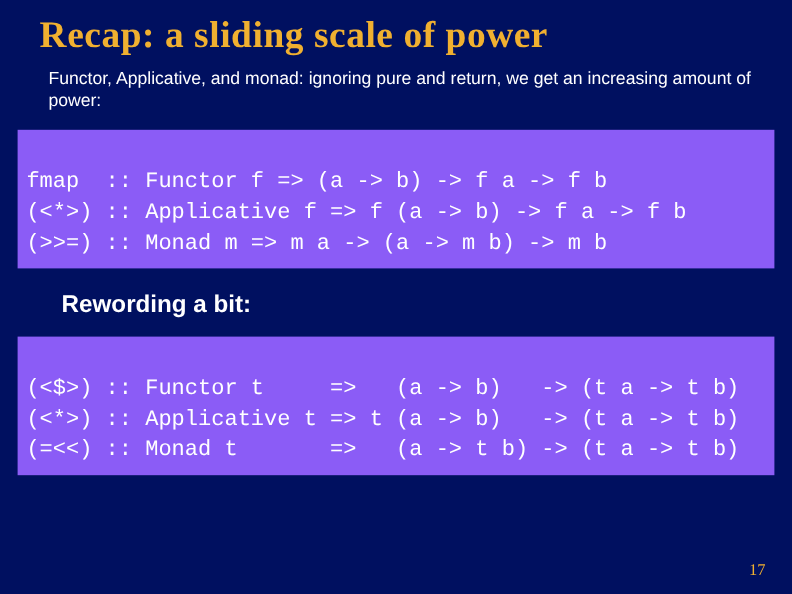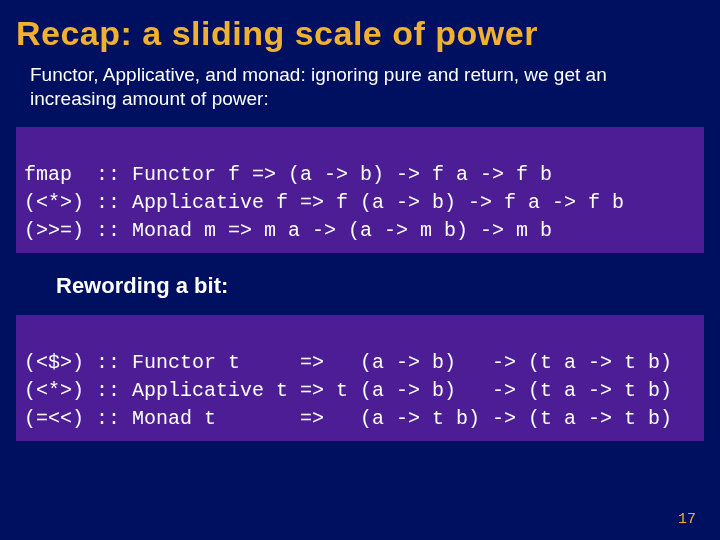--- a/index.html
+++ b/index.html
@@ -9,57 +9,57 @@
     height: 540px;
     overflow: hidden;
   }
   body {
     background: #001060;
     font-family: Verdana, Geneva, sans-serif;
     color: #fff;
     position: relative;
   }
   .title {
-    font-family: Liberation Sans, sans-serif;
+    font-family: Liberation Serif, serif;
     font-weight: 900;
     color: #f0b030;
     font-size: 34px;
-    padding: 14px 0 6px 16px;
+    padding: 14px 0 6px 36px;
     letter-spacing: 0.5px;
   }
   .bodytext {
-    font-size: 19px;
+    font-size: 16px;
     font-weight: 400;
     color: #fff;
-    padding: 4px 36px 10px 30px;
+    padding: 4px 36px 10px 44px;
     line-height: 1.25;
   }
   .rewording {
     font-size: 22px;
     font-weight: 700;
     color: #fff;
     padding: 14px 36px 10px 56px;
   }
   .codebox {
-    background: #4c1d95;
+    background: #8b5cf6;
     color: #fff;
     font-family: "Courier New", Courier, monospace;
     font-size: 20px;
     line-height: 1.4;
     margin: 6px 16px 6px 16px;
     padding: 6px 10px 8px 8px;
     white-space: pre;
   }
   .pagenum {
     position: absolute;
     bottom: 12px;
     right: 24px;
     color: #f0b030;
     font-size: 15px;
-    font-family: Liberation Mono, monospace;
+    font-family: Liberation Serif, serif;
   }
 </style>
 </head>
 <body>
 
 <div class="title">Recap: a sliding scale of power</div>
 
 <div class="bodytext">Functor, Applicative, and monad: ignoring pure and return, we get an increasing amount of power:</div>
 
 <div class="codebox">

